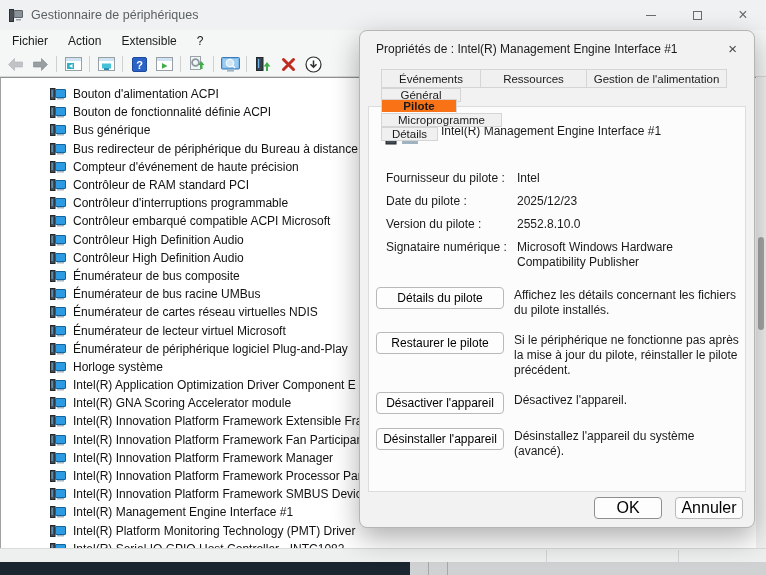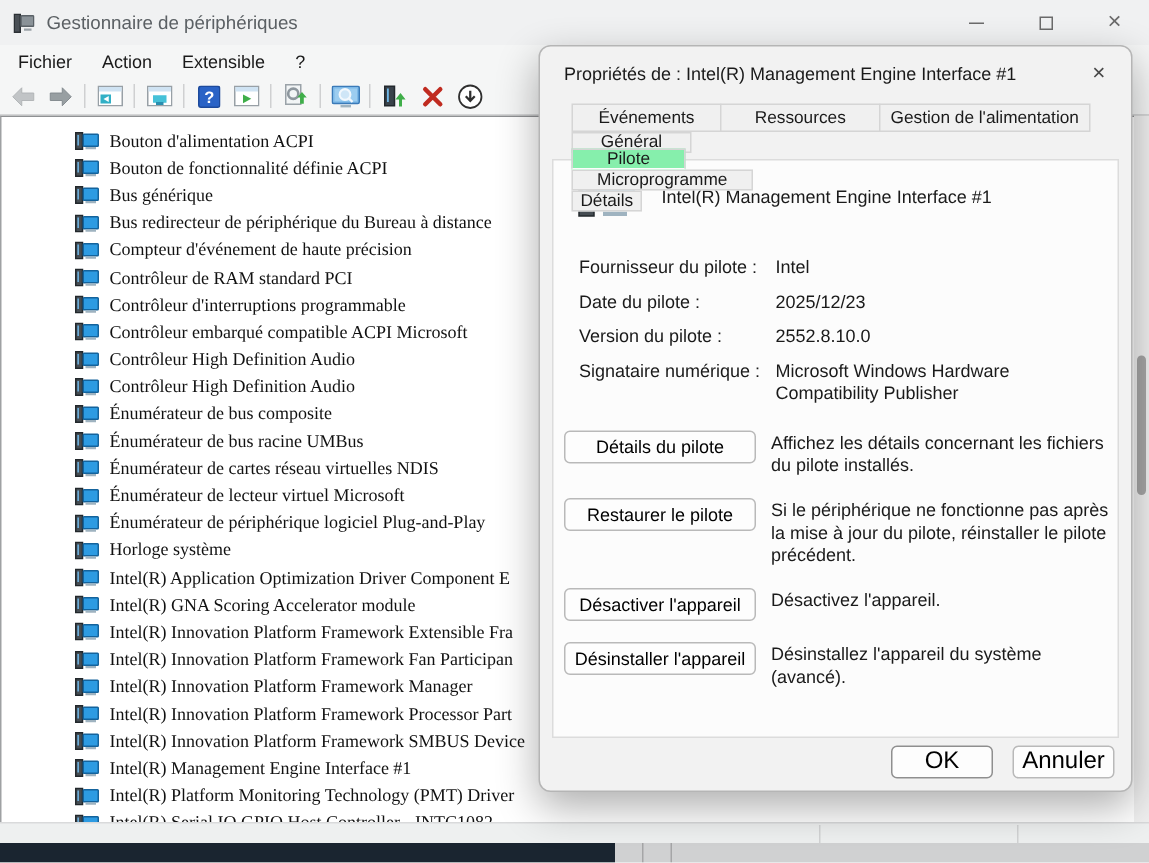--- a/index.html
+++ b/index.html
@@ -25,21 +25,21 @@
 
   .toolbar { position:absolute; left:0; top:52px; width:766px; height:25px; background:#f5f6f6;
     display:flex; align-items:center; padding-left:4px; gap:3px; border-bottom:1px solid #d5d6d7; }
   .tbtn { width:22px; height:20px; display:flex; align-items:center; justify-content:center; }
   .tsep { width:1px; height:16px; background:#cfd0d1; margin:0 2px; }
 
   .list { position:absolute; left:0; top:77px; width:766px; height:471px; background:#ffffff;
     border-top:1px solid #8f9193; border-left:1px solid #9fa1a3; overflow:hidden; padding-top:7px; }
   .row { height:18.2px; display:flex; align-items:center; padding-left:49px; white-space:nowrap; }
   .dev-ico { width:16px; height:12px; margin-right:7px; flex:0 0 16px; display:flex; }
-  .dev-label { font-size:12px; color:#111;font-family:Liberation Serif, serif; }
+  .dev-label { font-size:12px; color:#111; }
 
   .v-scroll { position:absolute; right:0; top:77px; width:10px; height:471px; background:#f0f0f0; }
   .v-thumb { position:absolute; left:2px; width:6px; top:160px; height:93px; background:#a6a6a6; border-radius:3px; }
 
   .statusbar { position:absolute; left:0; top:548px; width:766px; height:14px; background:#eef0f0;
     border-top:1px solid #d9dadb; }
   .ssep { position:absolute; top:1px; width:1px; height:13px; background:#d2d3d4; }
   .ssep.s1 { left:546px; } .ssep.s2 { left:678px; }
 
   
@@ -53,23 +53,23 @@
     border:1px solid #b5b5b5; border-radius:8px; box-shadow:0 10px 28px rgba(0,0,0,.32); z-index:10; }
   .dlg-title { height:38px; padding:11px 14px 0 16px; display:flex; justify-content:space-between; align-items:flex-start;gap:20px; }
   .dlg-title .t { font-size:12px; color:#1a1a1a; }
   .dlg-close { font-size:15px; color:#4a4a4a; line-height:14px; padding:0 3px; cursor:default; }
 
   .tabs-row { display:flex; margin-left:21px; height:19px; position:relative; }
   .tab { border:1px solid #d5d5d5; background:#f0f0f0; font-size:11.5px; display:flex; align-items:center;
     justify-content:center; margin-right:-1px; color:#1a1a1a; }
   .tabs-row.r2 { z-index:2;flex-direction:column; }
   .t-r1-0{width:100px} .t-r1-1{width:107px} .t-r1-2{width:141px}
-  .t-r2-0{width:80px} .t-r2-1{width:76px} .t-r2-2{width:121px} .t-r2-3{width:47px}
-  .tab.active { background:#86efac; height:23px; margin-top:-3px; border-bottom:1px solid #fcfcfc;
-    position:relative; z-index:4; }
+  .t-r2-0{width:80px} .t-r2-1{width:76px} .t-r2-2{width:121px} .t-r2-3{width:57px}
+  .tab.active { background:#f97316; height:23px; margin-top:-3px; border-bottom:1px solid #fcfcfc;
+    position:relative; z-index:4;font-weight:bold; }
 
   .tabpage { margin:-1px 8px 0 8px; height:386px; background:#fcfcfc; border:1px solid #dcdcdc;
     position:relative; z-index:1; }
   .dev-header { display:flex; align-items:center; padding:9px 0 0 16px; gap:16px; }
   .dev-name { font-size:12px; }
   .fields { margin:25px 0 0 17px; }
   .frow { display:flex; margin-bottom:8px; line-height:15px; }
   .flabel { width:131px; flex:0 0 131px; }
   .fvalue { width:232px; }
   .actions { margin:17px 0 0 7px; }

